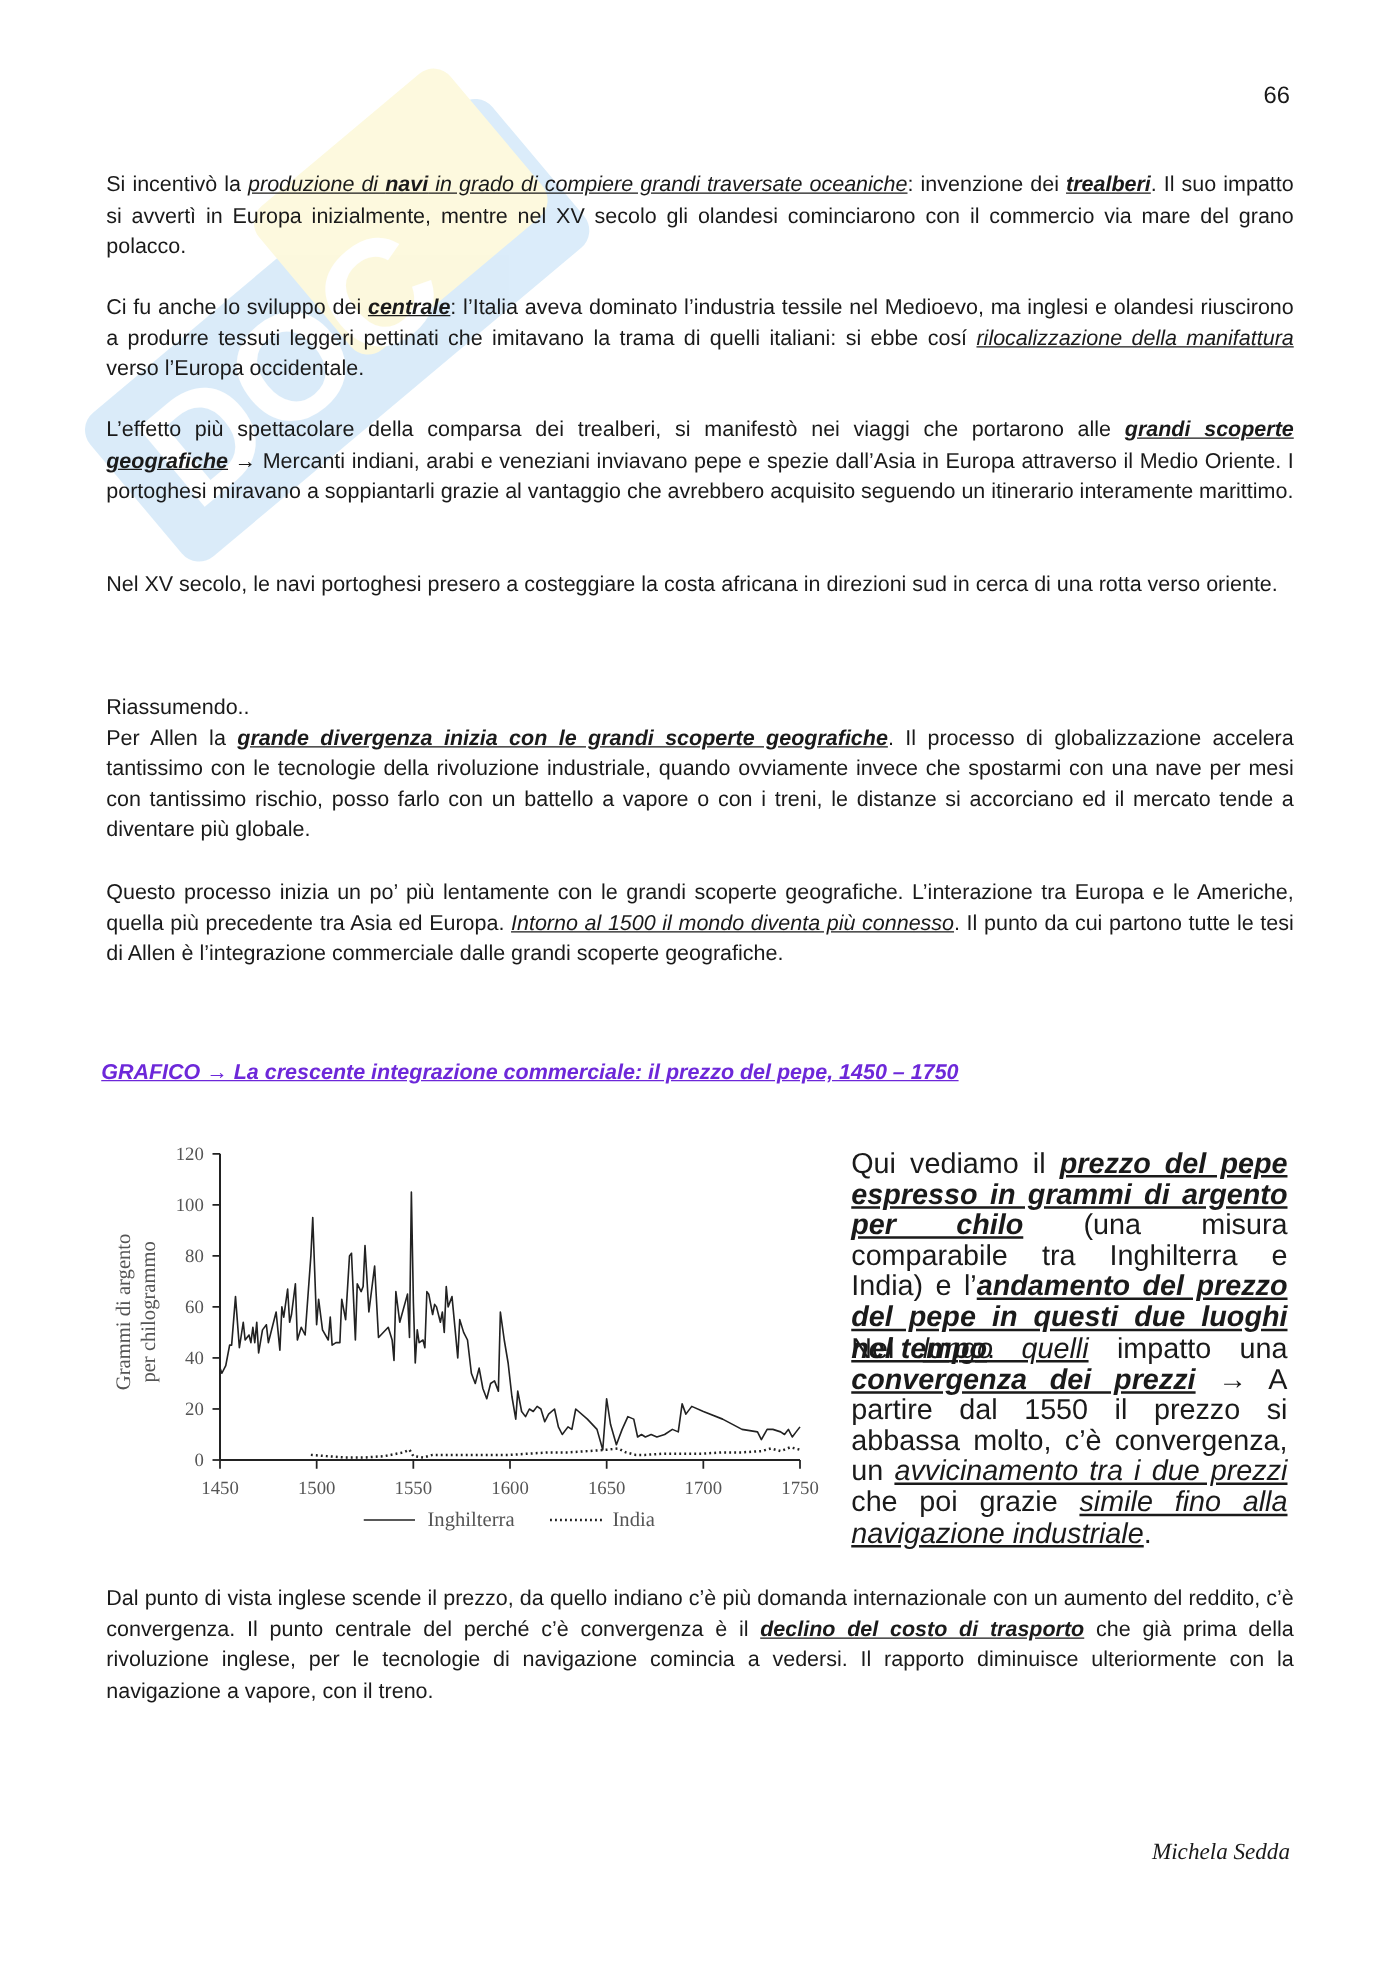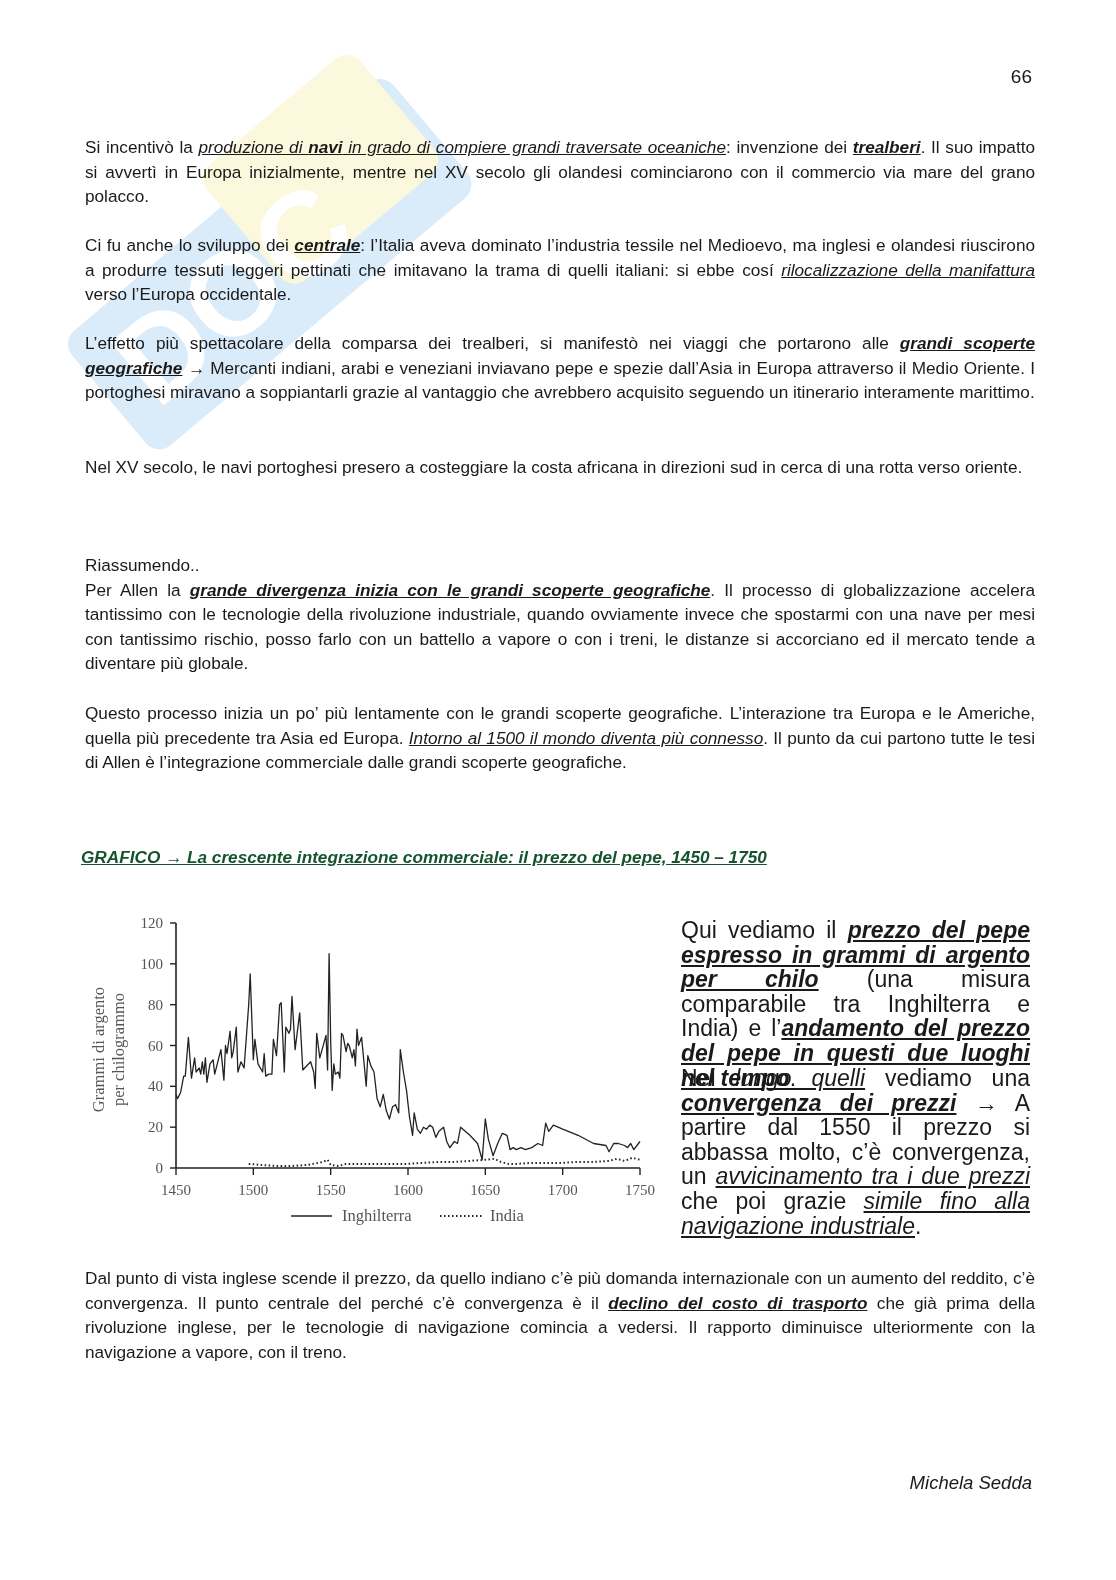--- a/index.html
+++ b/index.html
@@ -11,29 +11,29 @@
   .page-number { position: absolute; top: 66px; right: 84px; font-size: 19px; }
   .para {
     position: absolute; left: 81px; width: 950px;
     font-size: 17.2px; line-height: 24.6px; text-align: justify; margin: 4px;
   }
   .u { text-decoration: underline; }
   .i { font-style: italic; }
   .b { font-weight: bold; }
   .chart-heading {
     position: absolute; left: 81px; top: 847px;
-    font-size: 17.2px; font-weight: bold; font-style: italic; text-decoration: underline; color: #14532d;
+    font-size: 17.2px; font-weight: bold; font-style: italic; text-decoration: underline; color: #6d28d9;
   }
   .chart-svg { position: absolute; left: 80px; top: 905px; width: 590px; height: 335px; }
   .chart-svg text { font-family: "Liberation Serif", serif; fill: #555; }
   .side-text {
     position: absolute; left: 681px; width: 349px;
     font-size: 23px; line-height: 24.6px; text-align: justify; margin: 0;
   }
-  .footer-author { position: absolute; right: 84px; top: 1472px; font-size: 18.5px; font-style: italic; }
+  .footer-author { position: absolute; right: 84px; top: 1472px; font-size: 18.5px; font-style: italic; font-family: Liberation Serif, serif; }
 </style>
 </head>
 <body>
 
 <svg class="watermark" viewBox="0 0 470 460">
   <g opacity="0.22" transform="rotate(-40 235 230)">
     <rect x="40" y="160" width="420" height="150" rx="18" fill="#5aa9e6"></rect>
     <rect x="250" y="120" width="200" height="150" rx="18" fill="#f3e46a"></rect>
     <text x="70" y="275" font-family="Liberation Sans, sans-serif" font-weight="bold" font-size="120" fill="#ffffff">DOC</text>
   </g>
@@ -113,20 +113,20 @@
       <line x1="360" y1="311" x2="402" y2="311" stroke="#222" stroke-width="2" stroke-dasharray="1.5 2.5"></line>
       <text x="410" y="316" font-size="16.5">India</text>
     </g>
 </svg>
 
 <p class="side-text" style="top:918px">
   <span>Qui vediamo il </span><span class="b i u">prezzo del pepe espresso in grammi di argento per chilo</span><span> (una misura comparabile tra Inghilterra e India) e l’</span><span class="b i u">andamento del prezzo del pepe in questi due luoghi nel tempo</span><span>.</span>
 </p>
 
 <p class="side-text" style="top:1066px">
-  <span>Nel </span><span class="i u">lungo quelli</span><span> vediamo una </span><span class="b i u">convergenza dei prezzi</span><span> → A partire dal 1550 il prezzo si abbassa molto, c’è convergenza, un </span><span class="i u">avvicinamento tra i due prezzi</span><span> che poi grazie </span><span class="i u">simile fino alla navigazione industriale</span><span>.</span>
+  <span>Nel </span><span class="i u">lungo quelli</span><span> impatto una </span><span class="b i u">convergenza dei prezzi</span><span> → A partire dal 1550 il prezzo si abbassa molto, c’è convergenza, un </span><span class="i u">avvicinamento tra i due prezzi</span><span> che poi grazie </span><span class="i u">simile fino alla navigazione industriale</span><span>.</span>
 </p>
 
 <p class="para" style="top:1262px">
   <span>Dal punto di vista inglese scende il prezzo, da quello indiano c’è più domanda internazionale con un aumento del reddito, c’è convergenza. Il punto centrale del perché c’è convergenza è il </span><span class="b i u">declino del costo di trasporto</span><span> che già prima della rivoluzione inglese, per le tecnologie di navigazione comincia a vedersi. Il rapporto diminuisce ulteriormente con la navigazione a vapore, con il treno.</span>
 </p>
 
 <div class="footer-author">Michela Sedda</div>
 
 </body></html>

